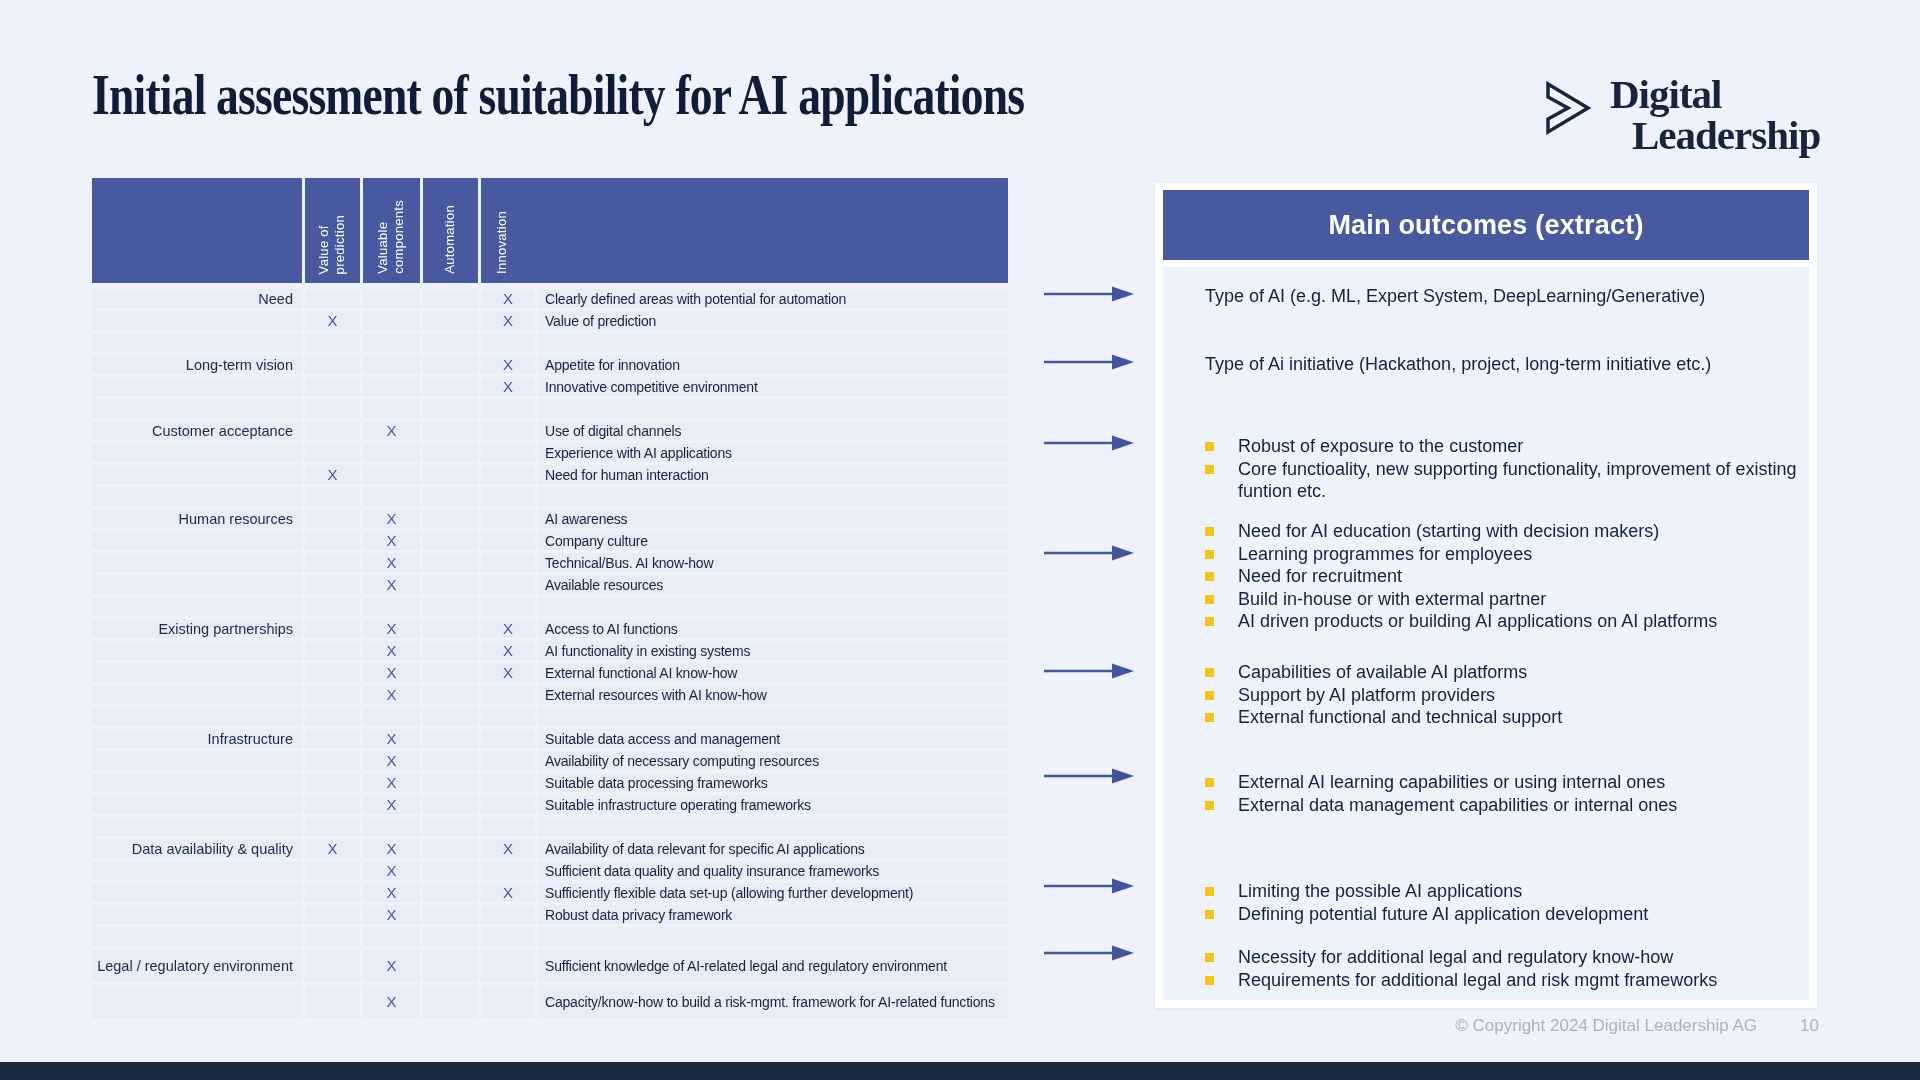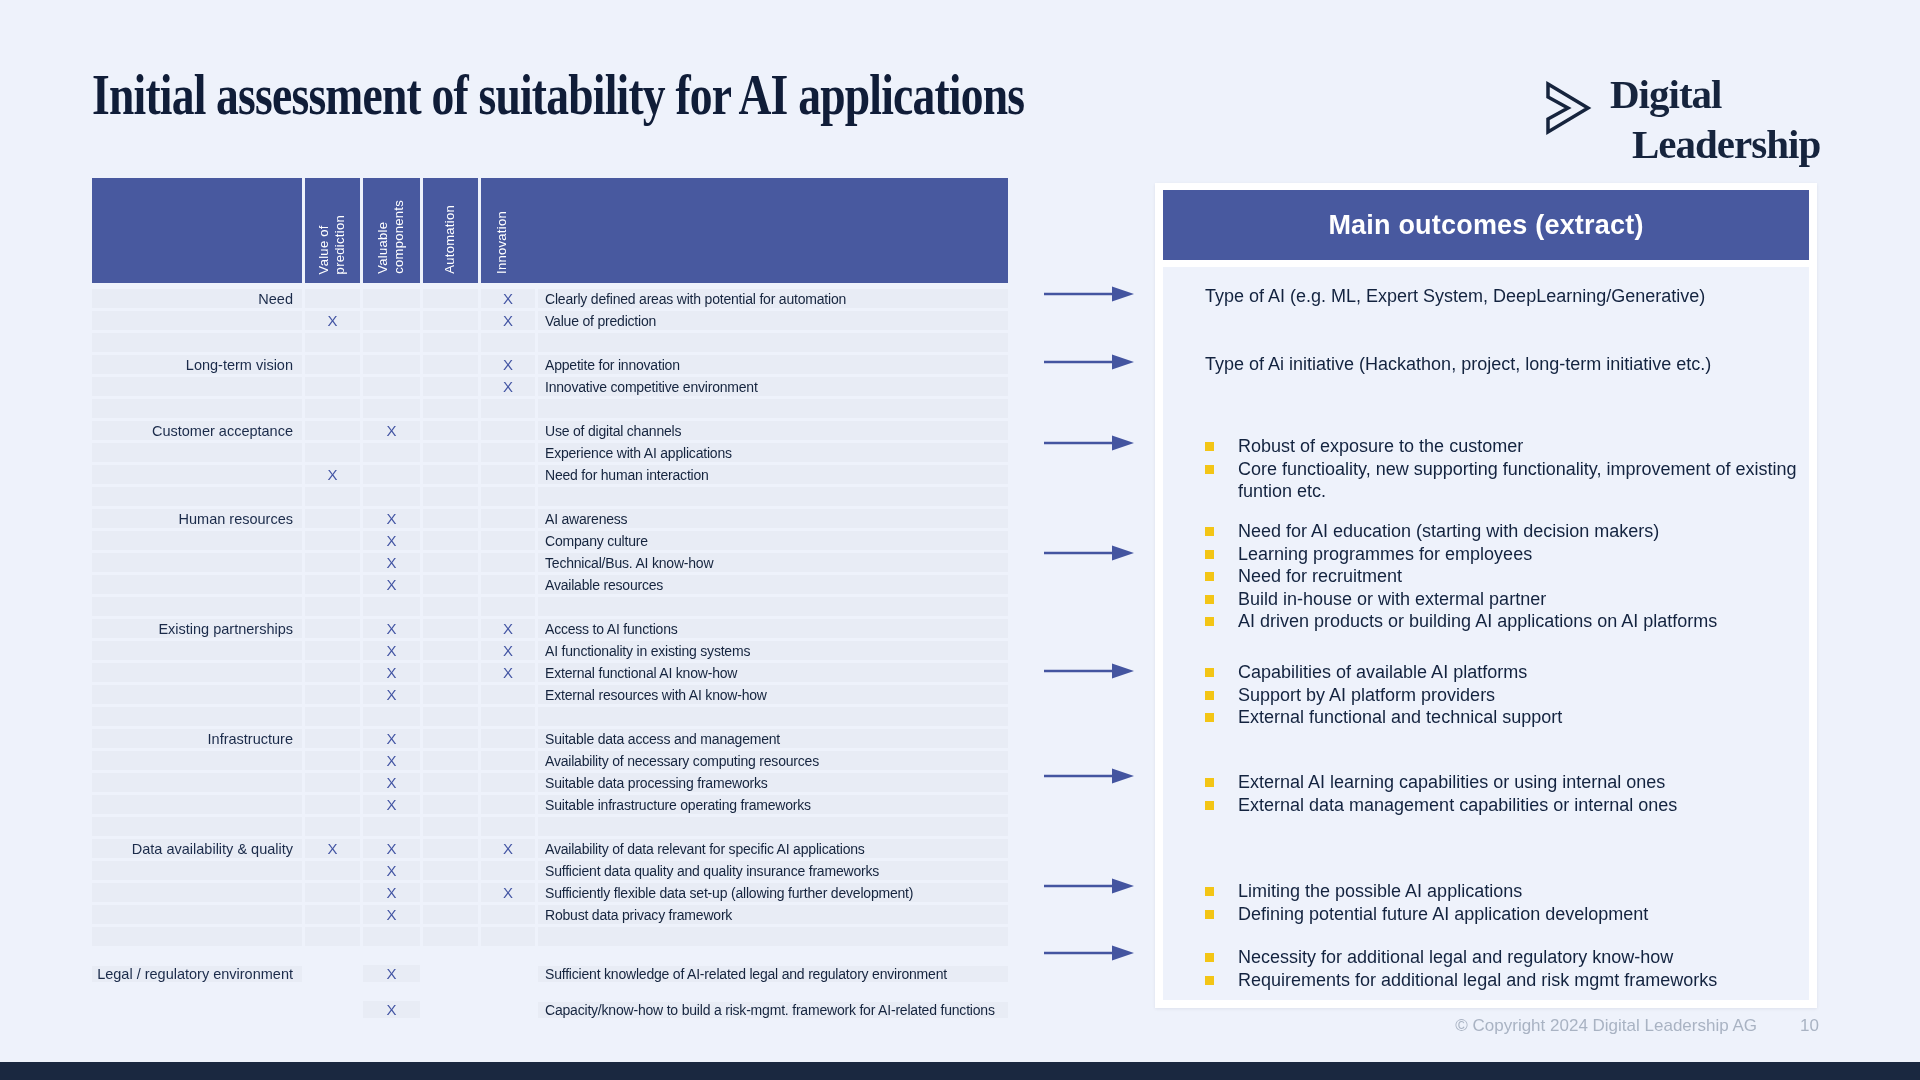--- a/index.html
+++ b/index.html
@@ -14,33 +14,33 @@
     font-family:"Liberation Serif", serif; font-weight:700;
     font-size:57px; letter-spacing:-1px; color:#101d38;
     transform:scaleX(0.80); transform-origin:left top; white-space:nowrap;
   }
   .logo { position:absolute; left:1542px; top:74px; display:flex; }
   .logo-text {
     font-family:"Liberation Serif", serif; font-weight:700;
     font-size:41px; line-height:1.0; color:#16243d; letter-spacing:-1px;
     margin-left:16px;
   }
-  .logo-line2 { margin-left:22px;margin-top:9px; }
+  .logo-line2 { margin-left:22px; }
   
   .thead { position:absolute; left:92px; top:178px; display:flex; gap:3px; height:105px; }
   .th { background:#48599f; display:flex; align-items:flex-end; justify-content:center; padding-bottom:9px; }
   .th-merged { justify-content:flex-start; padding-left:13px; }
   .vlabel {
     writing-mode:vertical-rl; transform:rotate(180deg);
     color:#ffffff; font-size:13px; line-height:1.25; white-space:pre;
     letter-spacing:0.3px;
   }
   .tbody { position:absolute; left:92px; top:289px; }
   .trow { display:flex; gap:3px; margin-bottom:3px; height:19px; }
-  .trow.tall { height:33px;align-items:flex-end; }
+  .trow.tall { height:33px; }
   .c { background:#e8ecf5; display:flex; align-items:center; }
   .c-label { width:210px; justify-content:flex-end; padding-right:9px; font-size:14.5px; color:#1b2b4a; white-space:nowrap; }
   .c-mark { justify-content:center; color:#4456a4; font-size:15px; }
   .c-desc { width:470px; padding-left:7px; font-size:14px; letter-spacing:-0.2px; color:#15243e; white-space:nowrap; overflow:hidden; }
   
   .arrow { position:absolute; left:1043px; width:92px; height:18px; }
   
   .card { position:absolute; left:1155px; top:183px; width:662px; height:825px; background:#ffffff; box-shadow:0 1px 3px rgba(20,30,60,0.08); }
   .card-header {
     position:absolute; left:8px; top:7px; right:8px; height:70px; background:#48599f;

